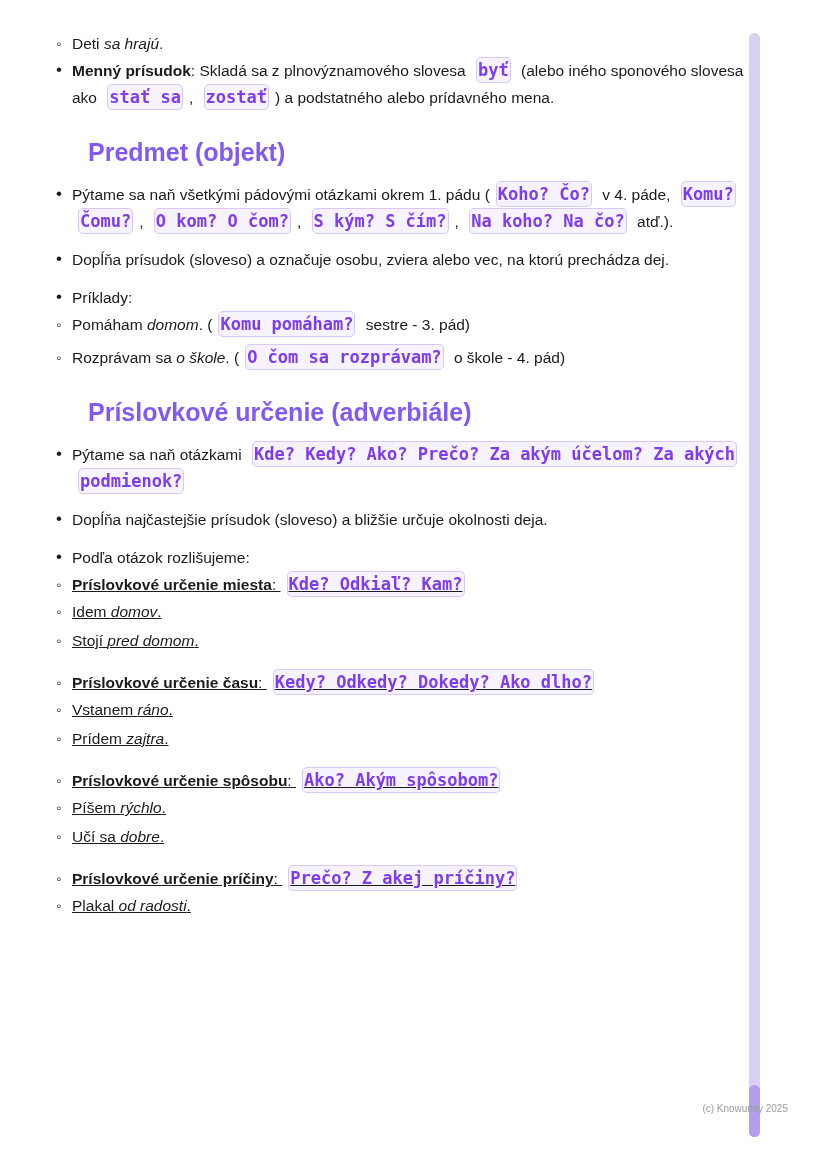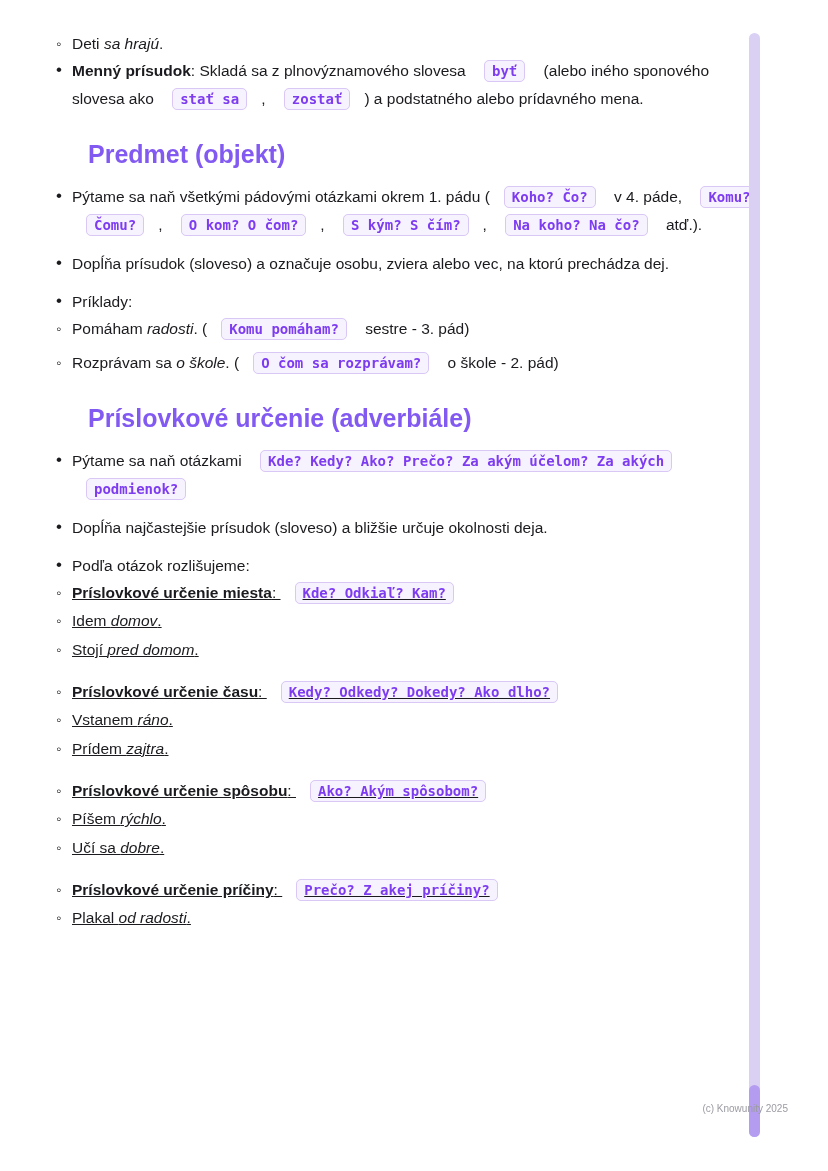--- a/index.html
+++ b/index.html
@@ -30,28 +30,28 @@
   }
   .li.l2::before, .li.l3::before {
     content: "\25E6";
     position: absolute; left: -16px; top: 0;
     font-size: 15px; color: var(--body, #1b1b1f);
   }
   .bold { font-weight: 700; }
   em.it { font-style: italic; }
   .code {
     font-family: "DejaVu Sans Mono", monospace;
-    font-size: 14px;
+    font-size: 17px;
     font-weight: 700;
     color: var(--badge-text, #7d3cf0);
     background: var(--badge-bg, #f7f3fe);
     border: 1px solid var(--badge-border, #d9c8f6);
     border-radius: 5px;
-    padding: 2px 7px;
-    margin: 0 14px;
+    padding: 2px 1px;
+    margin: 0 6px;
     -webkit-box-decoration-break: clone;
     box-decoration-break: clone;
   }
   .h {
     font-size: 25px; line-height: 31px; font-weight: 700;
     color: var(--heading, #835af1);
     margin: 26px 0 13px 16px;
   }
   
   .ul-deti  { padding-left: 76px; margin-bottom: 21px; }
@@ -99,22 +99,22 @@
       </li>
     </ul>
 
     <h2 class="h">Predmet (objekt)</h2>
 
     <ul class="list ul-main">
       <li class="li l1"><span>Pýtame sa naň všetkými pádovými otázkami okrem 1. pádu (</span><span class="code">Koho? Čo?</span><span> v 4. páde, </span><span class="code">Komu? Čomu?</span><span>, </span><span class="code">O kom? O čom?</span><span>, </span><span class="code">S kým? S čím?</span><span>, </span><span class="code">Na koho? Na čo?</span><span> atď.).</span></li>
       <li class="li l1"><span>Dopĺňa prísudok (sloveso) a označuje osobu, zviera alebo vec, na ktorú prechádza dej.</span></li>
       <li class="li l1"><span>Príklady:</span>
         <ul class="list lvl2 ex-badge">
-          <li class="li l2"><span>Pomáham </span><em class="it">radosti</em><span>. (</span><span class="code">Komu pomáham?</span><span> sestre - 3. pád)</span></li>
-          <li class="li l2"><span>Rozprávam sa </span><em class="it">o škole</em><span>. (</span><span class="code">O čom sa rozprávam?</span><span> o škole - 2. pád)</span></li>
+          <li class="li l2"><span>Pomáham </span><em class="it">domom</em><span>. (</span><span class="code">Komu pomáham?</span><span> sestre - 3. pád)</span></li>
+          <li class="li l2"><span>Rozprávam sa </span><em class="it">o škole</em><span>. (</span><span class="code">O čom sa rozprávam?</span><span> o škole - 4. pád)</span></li>
         </ul>
       </li>
     </ul>
 
     <h2 class="h">Príslovkové určenie (adverbiále)</h2>
 
     <ul class="list ul-main">
       <li class="li l1"><span>Pýtame sa naň otázkami </span><span class="code">Kde? Kedy? Ako? Prečo? Za akým účelom? Za akých podmienok?</span></li>
       <li class="li l1"><span>Dopĺňa najčastejšie prísudok (sloveso) a bližšie určuje okolnosti deja.</span></li>
       <li class="li l1"><span>Podľa otázok rozlišujeme:</span>

